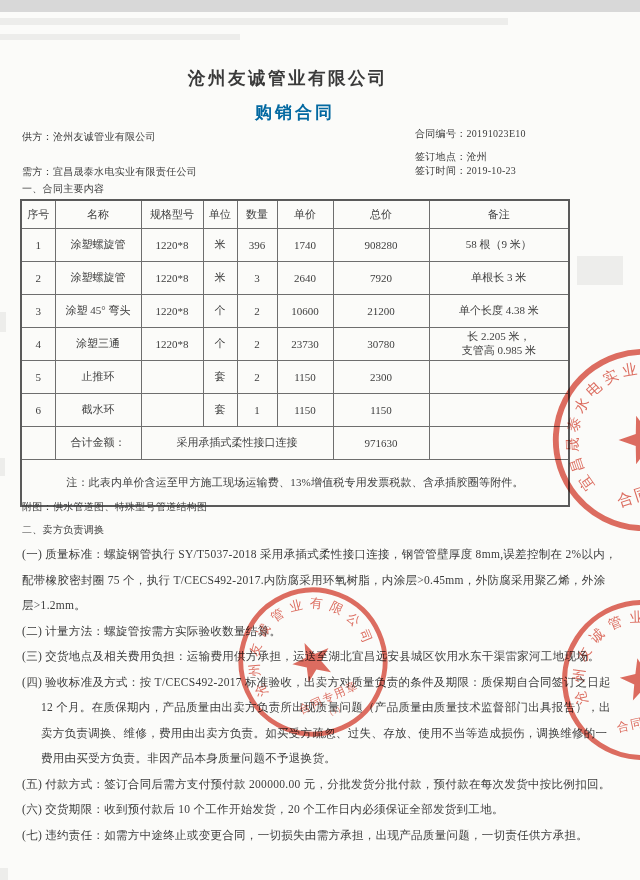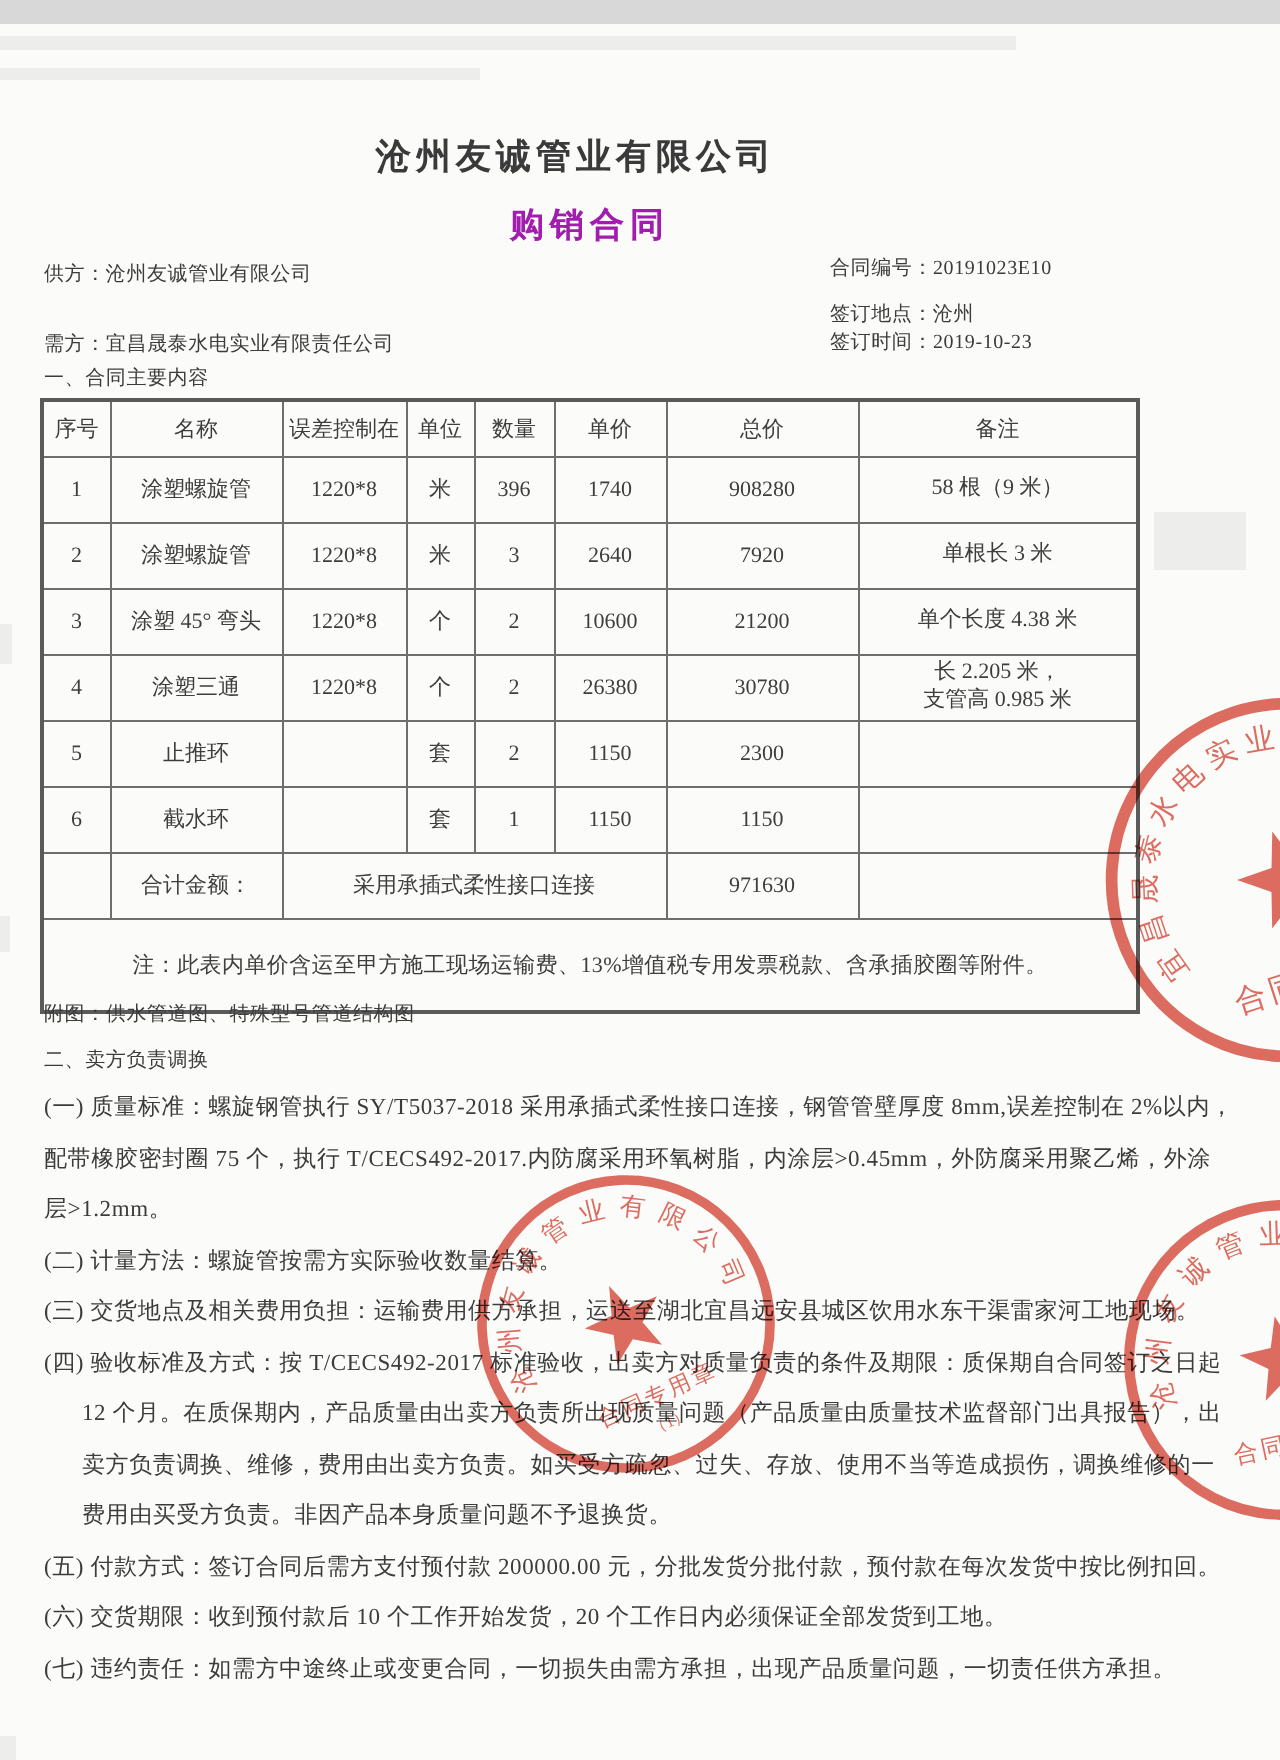--- a/index.html
+++ b/index.html
@@ -9,21 +9,21 @@
     font-family:"Liberation Serif","DejaVu Serif",serif;
     color:#3c3c3c;
   }
   .artifact{position:absolute;background:#ededeb;}
   .doc-title{
     position:absolute;top:54px;left:0;width:576px;text-align:center;
     font-size:17.5px;letter-spacing:2.5px;font-weight:600;color:#3a3a3a;
   }
   .doc-subtitle{
     position:absolute;top:89px;left:0;width:590px;text-align:center;
-    font-size:17px;letter-spacing:3px;font-weight:600;color:#a21caf;
+    font-size:17px;letter-spacing:3px;font-weight:600;color:#0369a1;
   }
   .line{position:absolute;font-size:10px;white-space:nowrap;letter-spacing:0.3px;}
   .supplier-line{left:22px;top:118px;}
   .buyer-line{left:22px;top:153px;}
   .meta-no{left:415px;top:115px;}
   .meta-place{left:415px;top:138px;}
   .meta-date{left:415px;top:152px;}
   .sec1-heading{left:22px;top:170px;}
   .attachment-line{left:22px;top:488px;}
   .sec2-heading{left:22px;top:511px;}
@@ -99,21 +99,21 @@
         <col style="width:34px">
       <col style="width:40px">
         <col style="width:56px">
         <col style="width:96px">
         <col style="width:140px">
     </colgroup>
     <thead>
       <tr>
         <th>序号</th>
         <th>名称</th>
-        <th>误差控制在</th>
+        <th>规格型号</th>
         <th>单位</th>
         <th>数量</th>
         <th>单价</th>
         <th>总价</th>
         <th>备注</th>
       </tr>
     </thead>
     <tbody>
       <tr>
         <td>1</td>
@@ -144,21 +144,21 @@
         <td>10600</td>
         <td>21200</td>
         <td class="remark">单个长度 4.38 米</td>
       </tr>
       <tr>
         <td>4</td>
         <td>涂塑三通</td>
         <td>1220*8</td>
         <td>个</td>
         <td>2</td>
-        <td>26380</td>
+        <td>23730</td>
         <td>30780</td>
         <td class="remark">长 2.205 米，
 支管高 0.985 米</td>
       </tr>
       <tr>
         <td>5</td>
         <td>止推环</td>
         <td></td>
         <td>套</td>
         <td>2</td>

